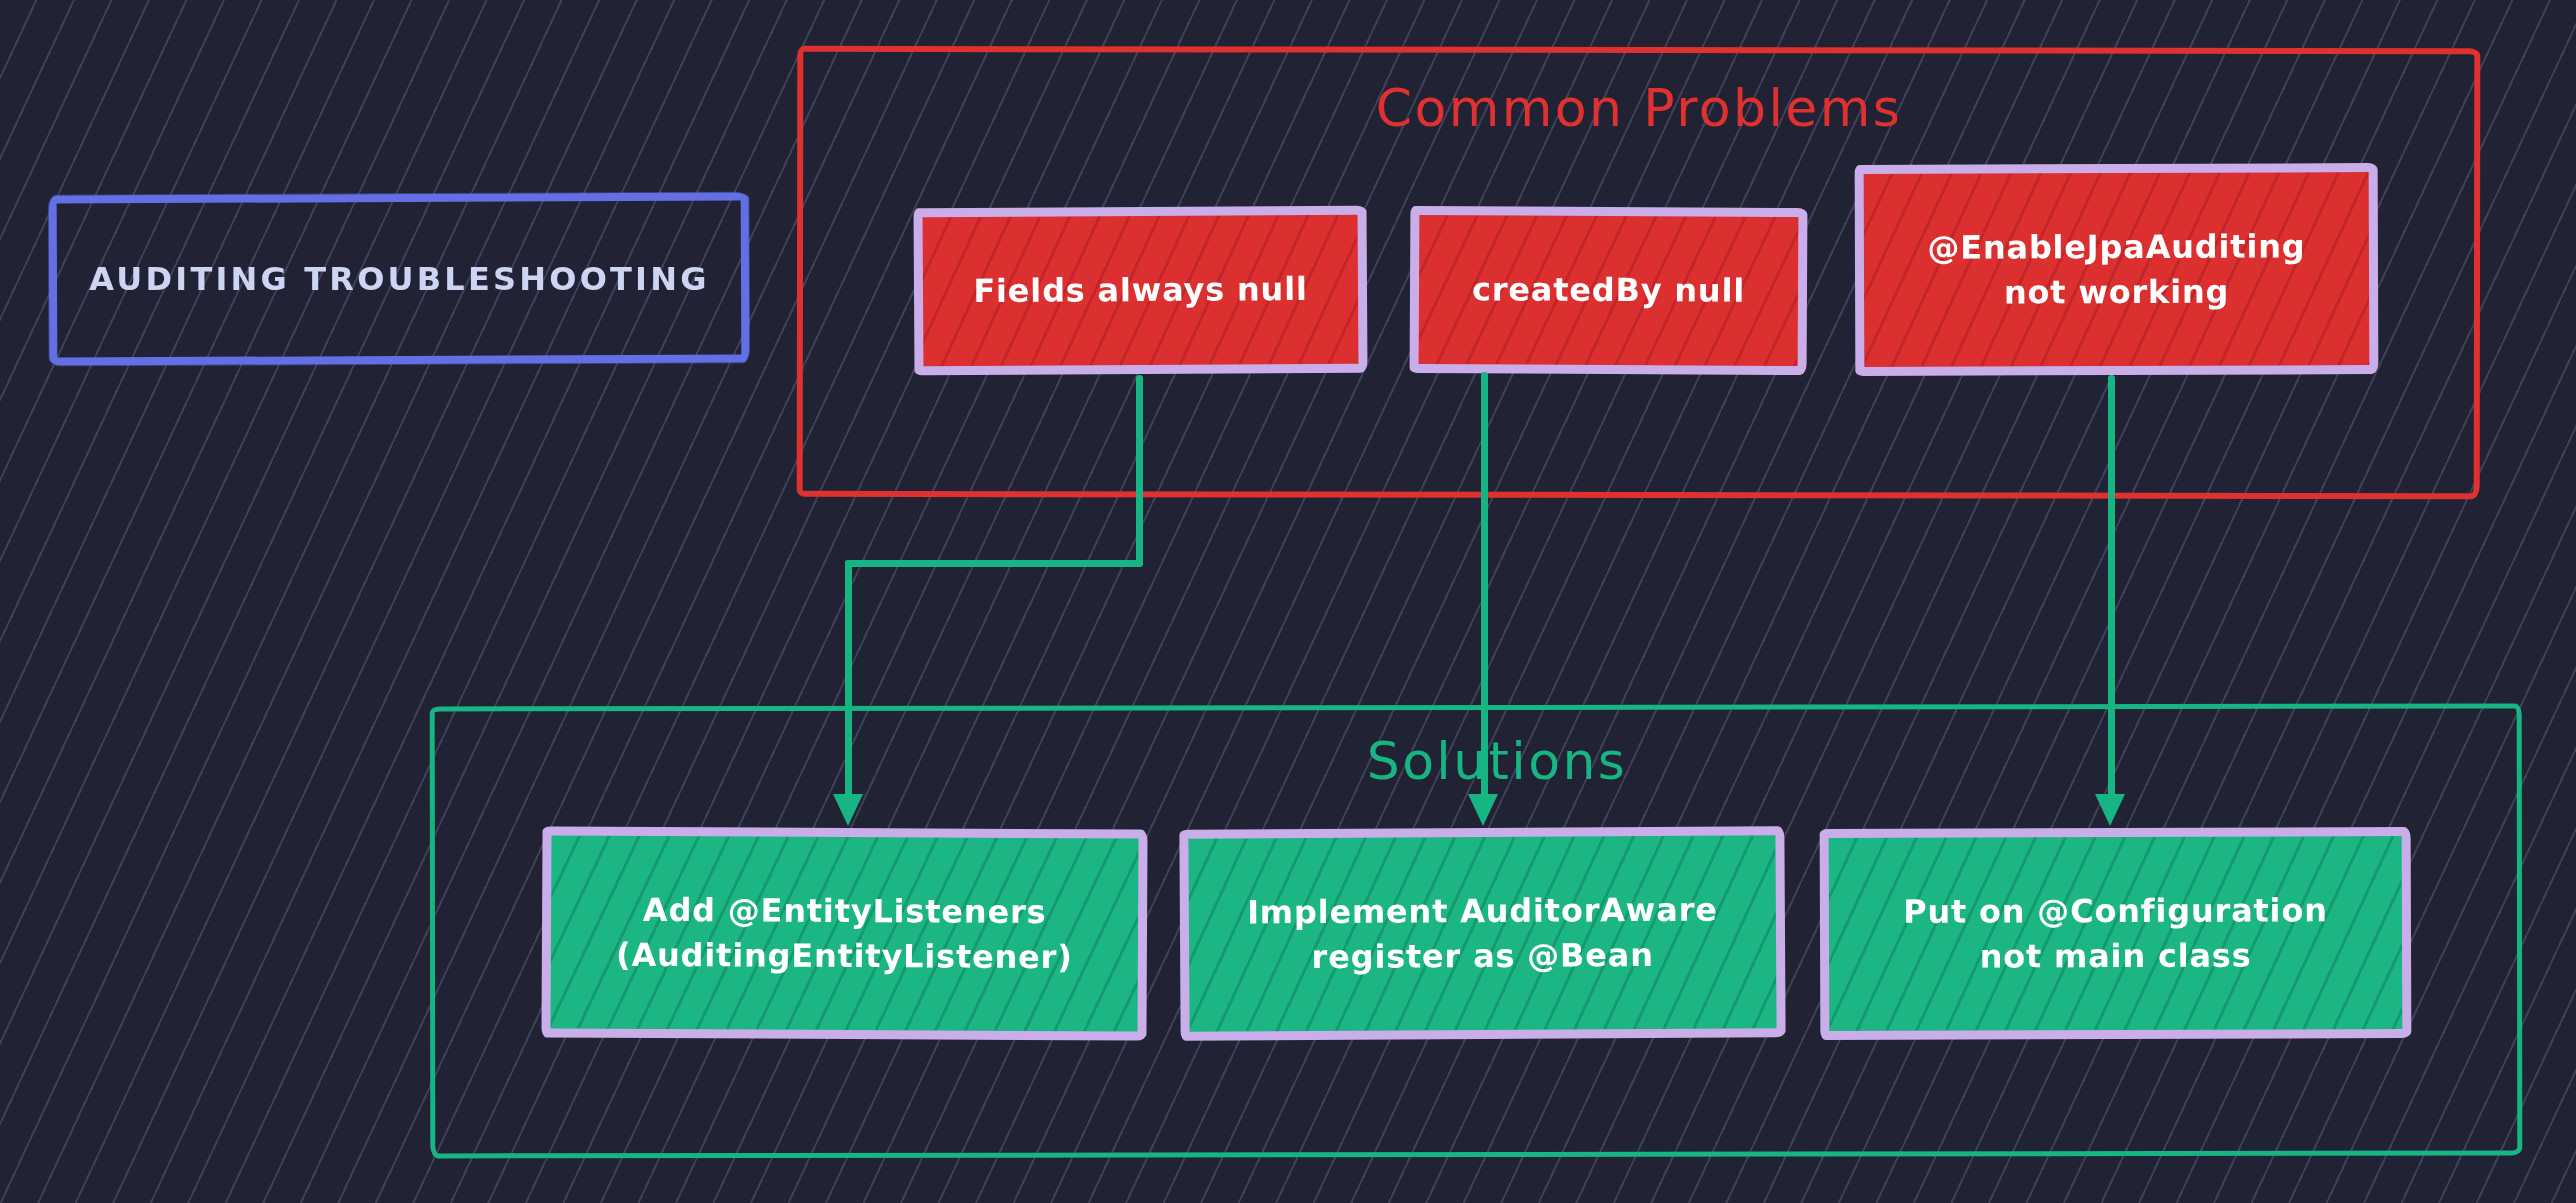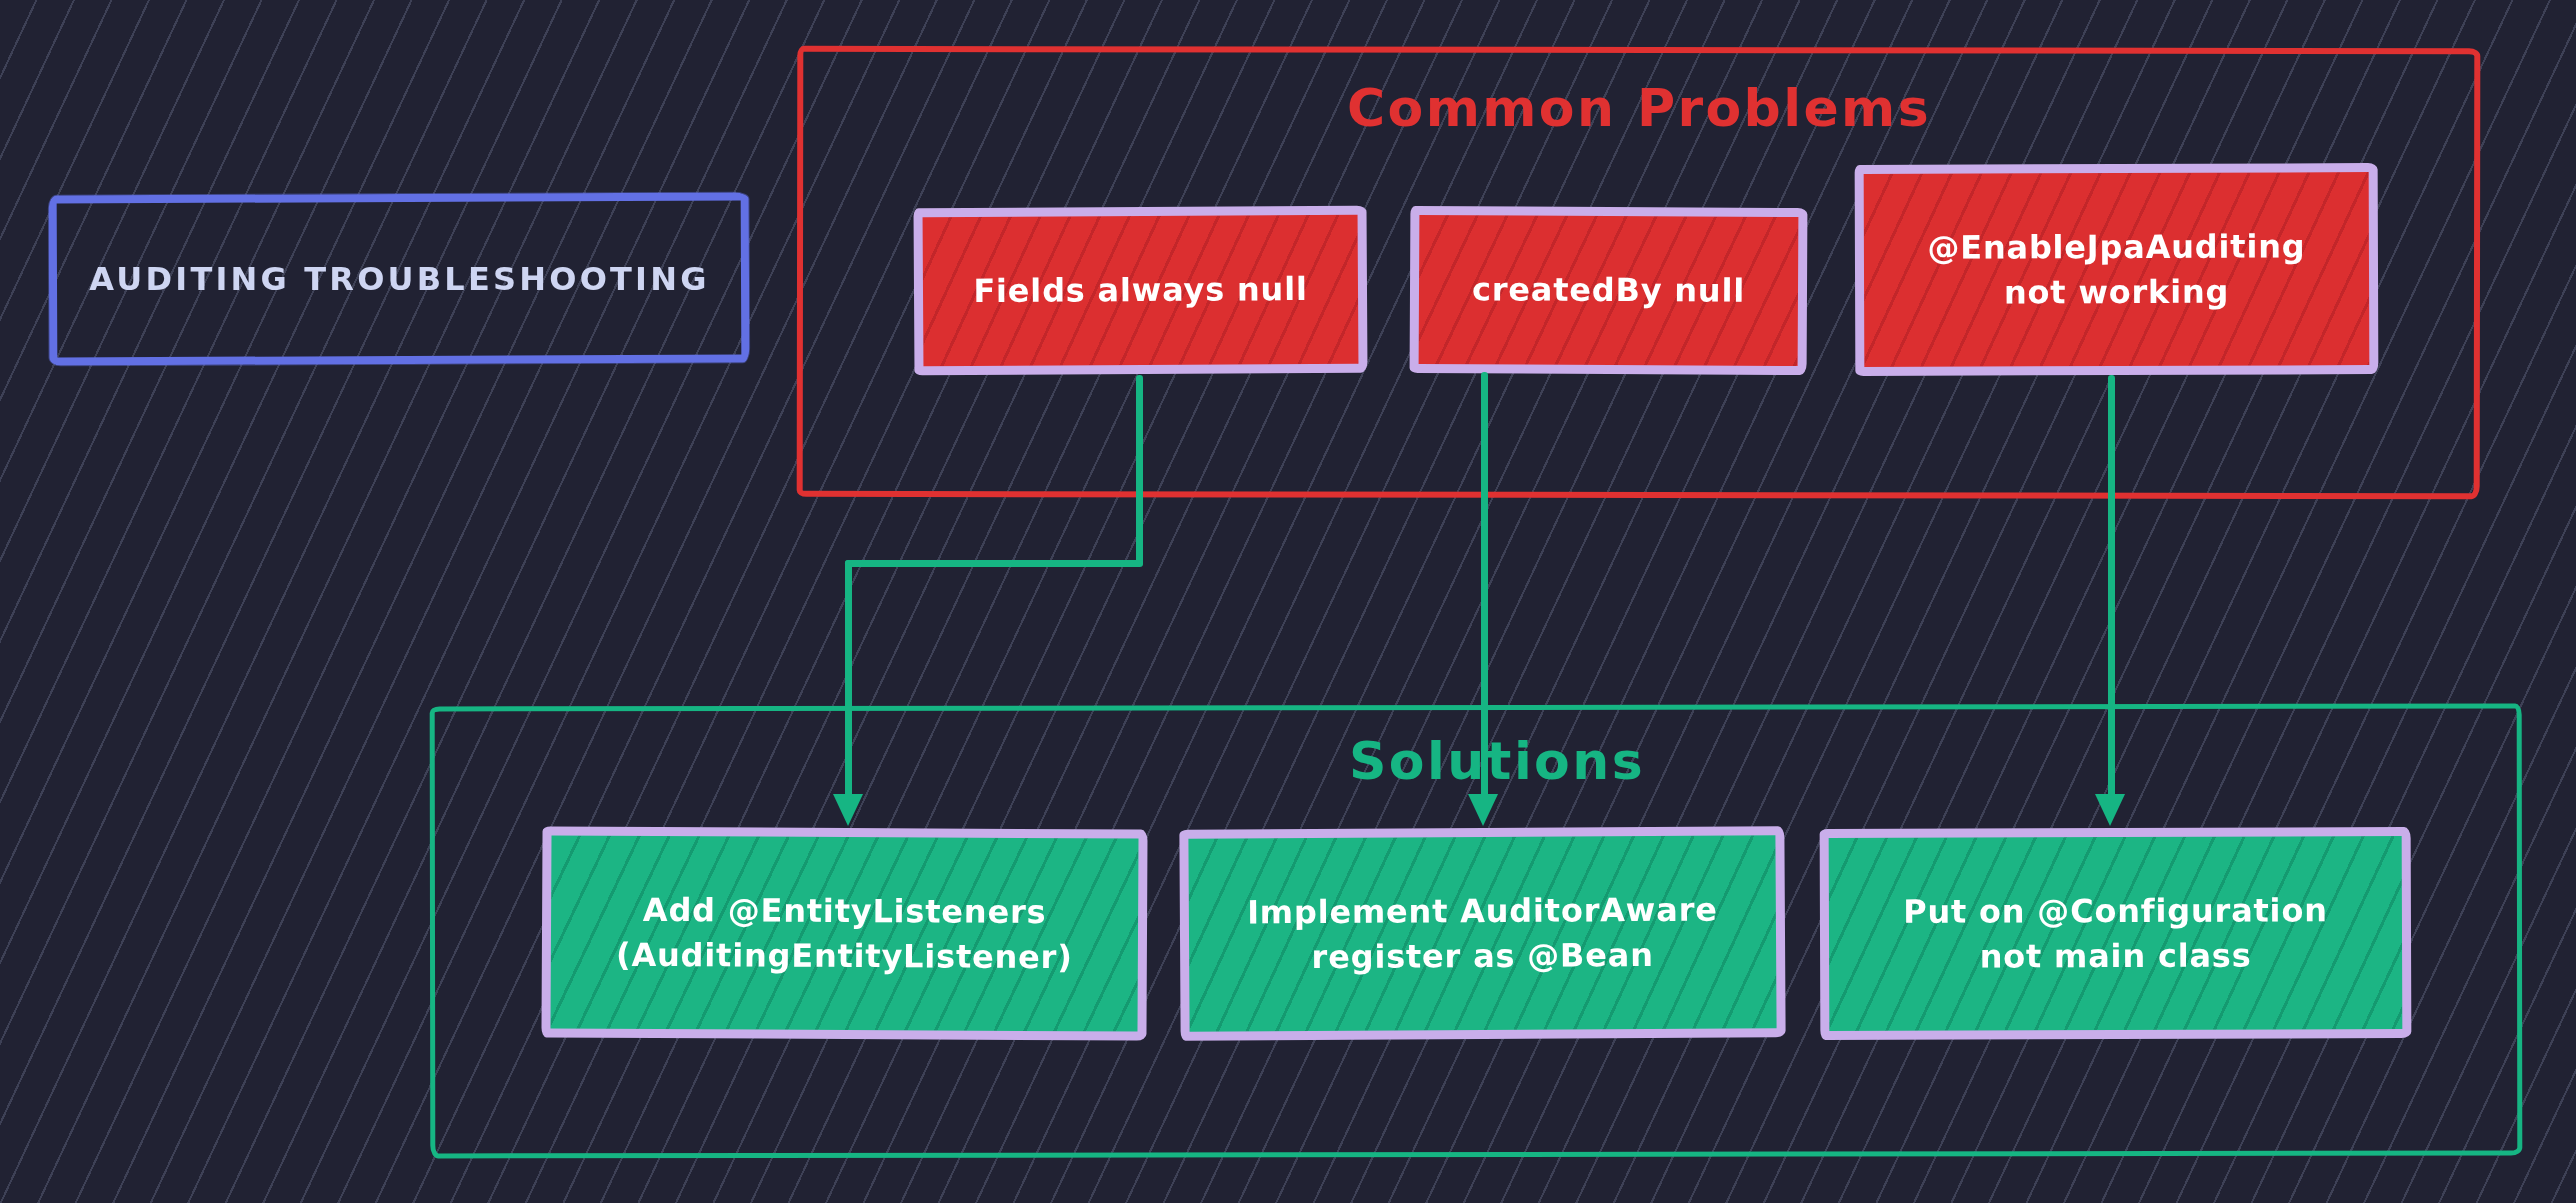--- a/index.html
+++ b/index.html
@@ -42,21 +42,21 @@
     border-radius: 9.7px 6.5px 11.3px 8px / 6.5px 11.3px 8px 13px;
     transform: rotate(-0.08deg);
   }
 
   .frame-title {
     position: absolute;
     left: 0;
     width: 100%;
     text-align: center;
     font-size: 52px;
-    font-weight: 700;
+    font-weight: 400;
     letter-spacing: 2.4px;
     z-index: 2;
   }
   .frame-title.red-t   { color: #e03131; top: 78px;  }
   .frame-title.green-t { color: #16b583; top: 731px; padding-left: 20px; }
 
   .blue-label {
     position: absolute;
     display: flex;
     align-items: center;

